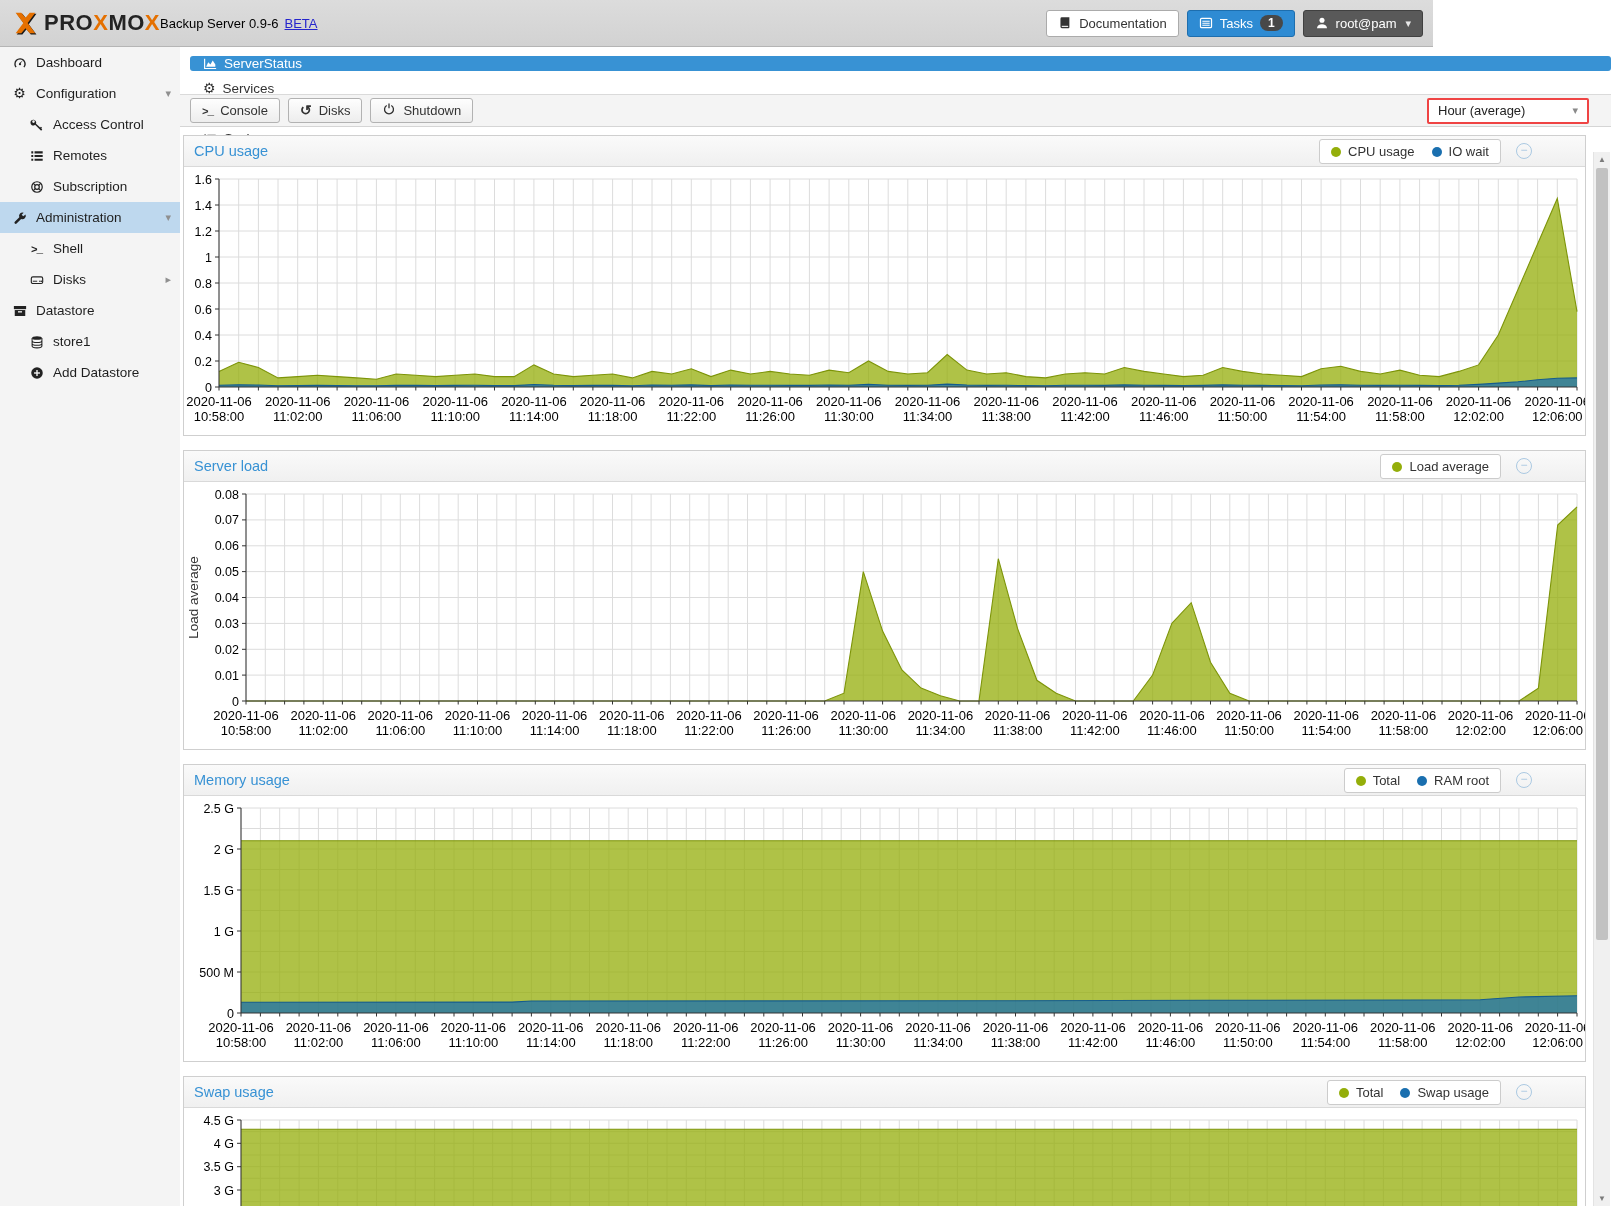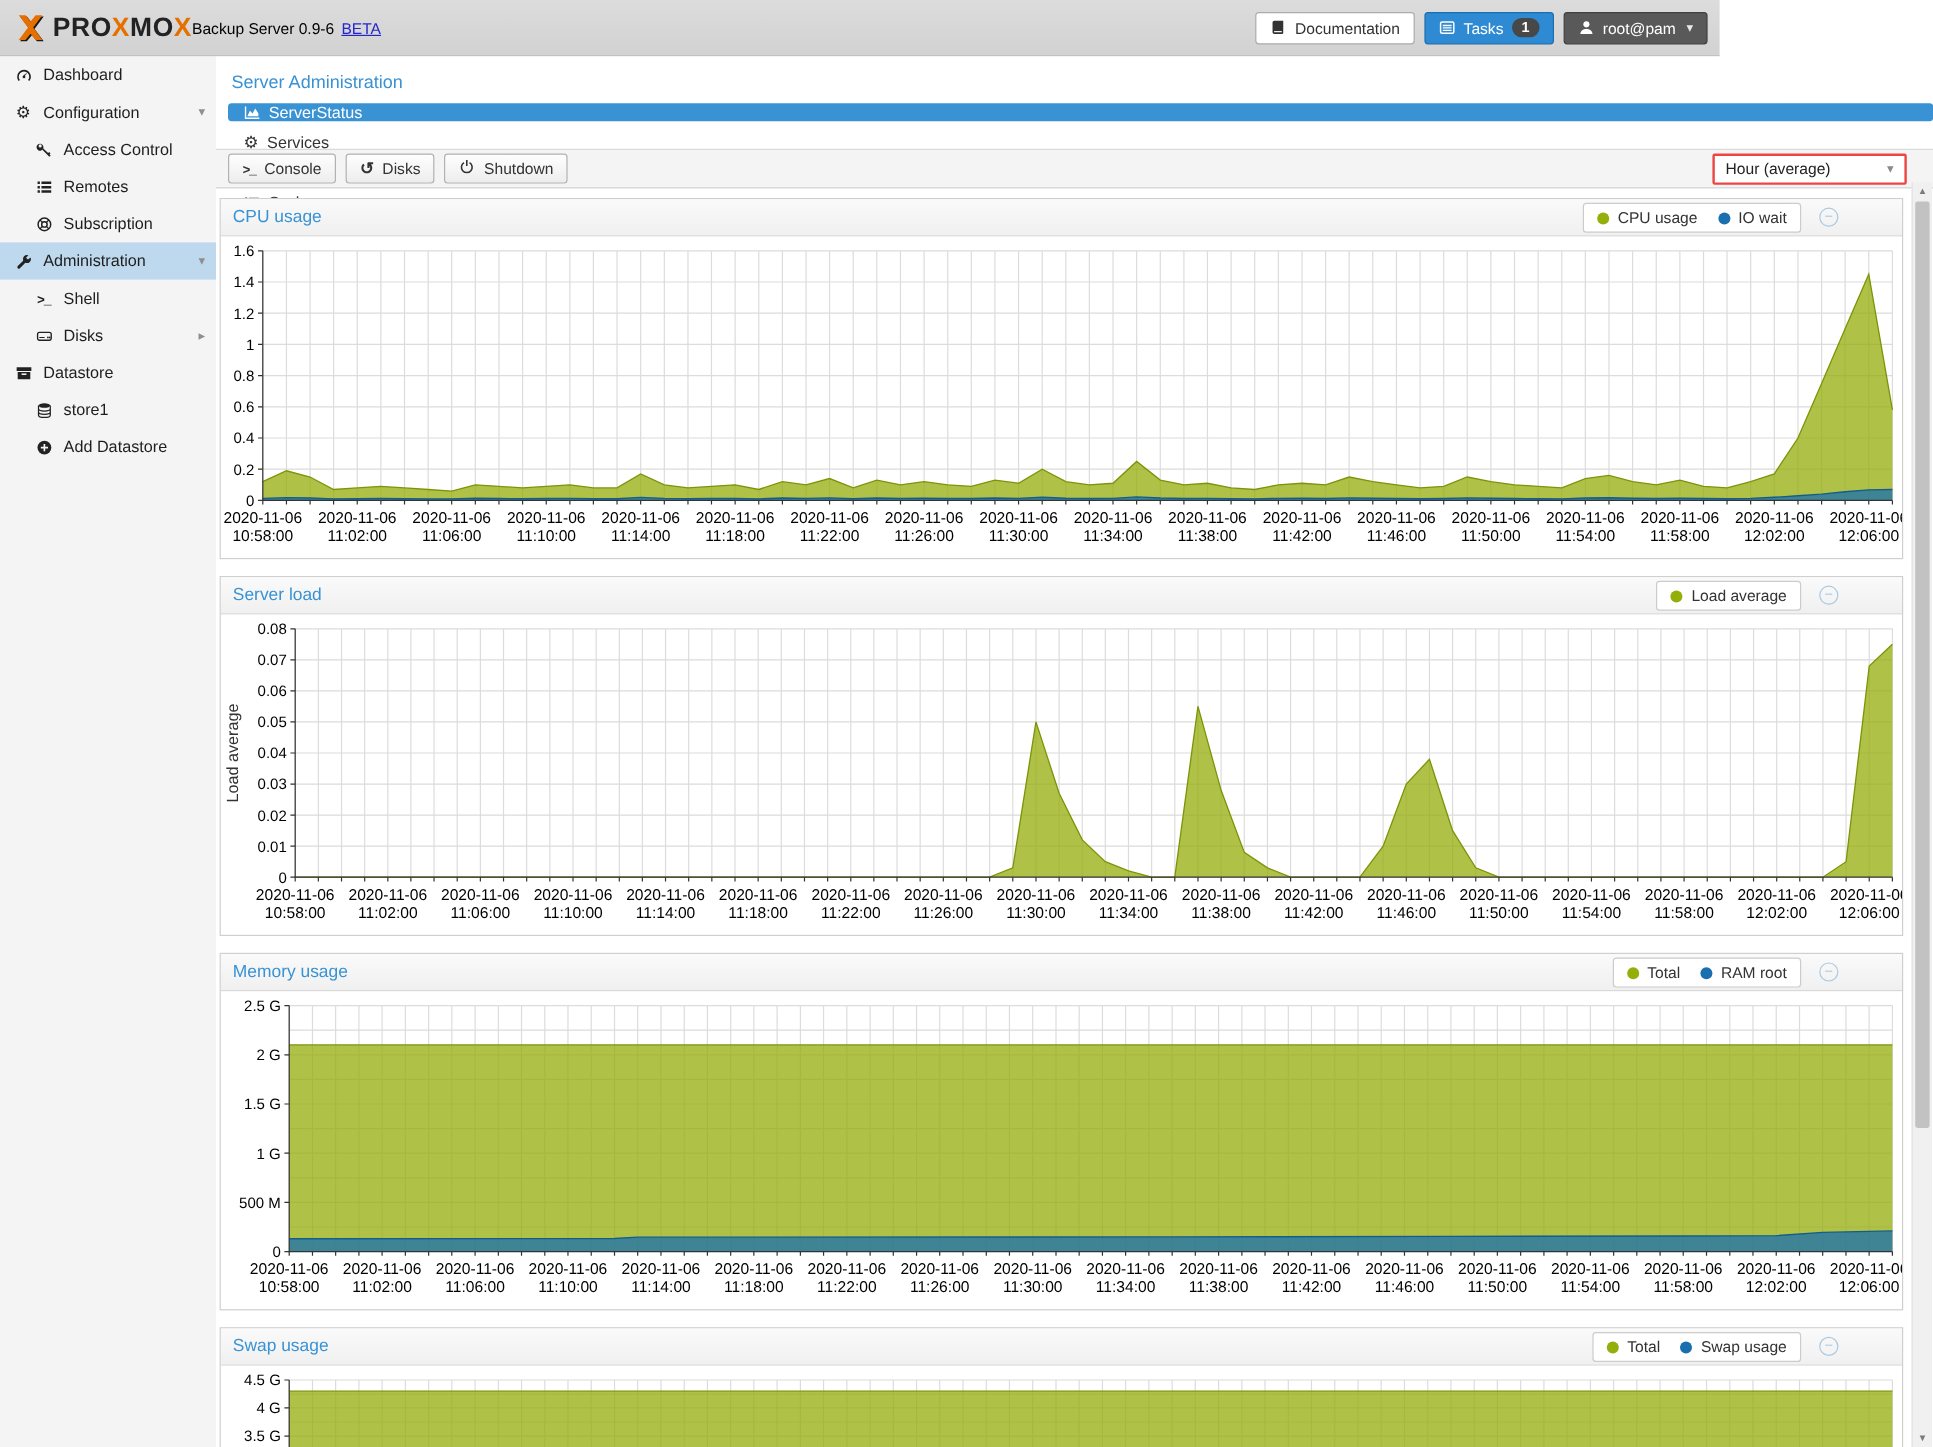--- a/index.html
+++ b/index.html
@@ -224,21 +224,20 @@
           <path d="M4.6 7.2h6.8v1.6H4.6z" fill="#f4f4f4"></path>
           <path d="M7.2 4.6h1.6v6.8H7.2z" fill="#f4f4f4"></path>
         </svg>
       </span>
     <span>Add Datastore</span>
 
   </div>
   </nav>
 
 <main class="main">
-  <div class="page-title">Server Administration</div>
   <div class="tabs" id="tabs">
   <div class="tab active">
     <span class="icon ">
           <svg width="14" height="14" viewBox="0 0 16 16" fill="currentColor">
             <path d="M1.2 13.8V2h1.3v10.5H15v1.3z"></path>
             <path d="M3.6 11.2 6 6.1l2.5 2.5 2.6-4.6 3 4.6v2.6z"></path>
           </svg>
         </span>
     <span>ServerStatus</span>
   </div>

